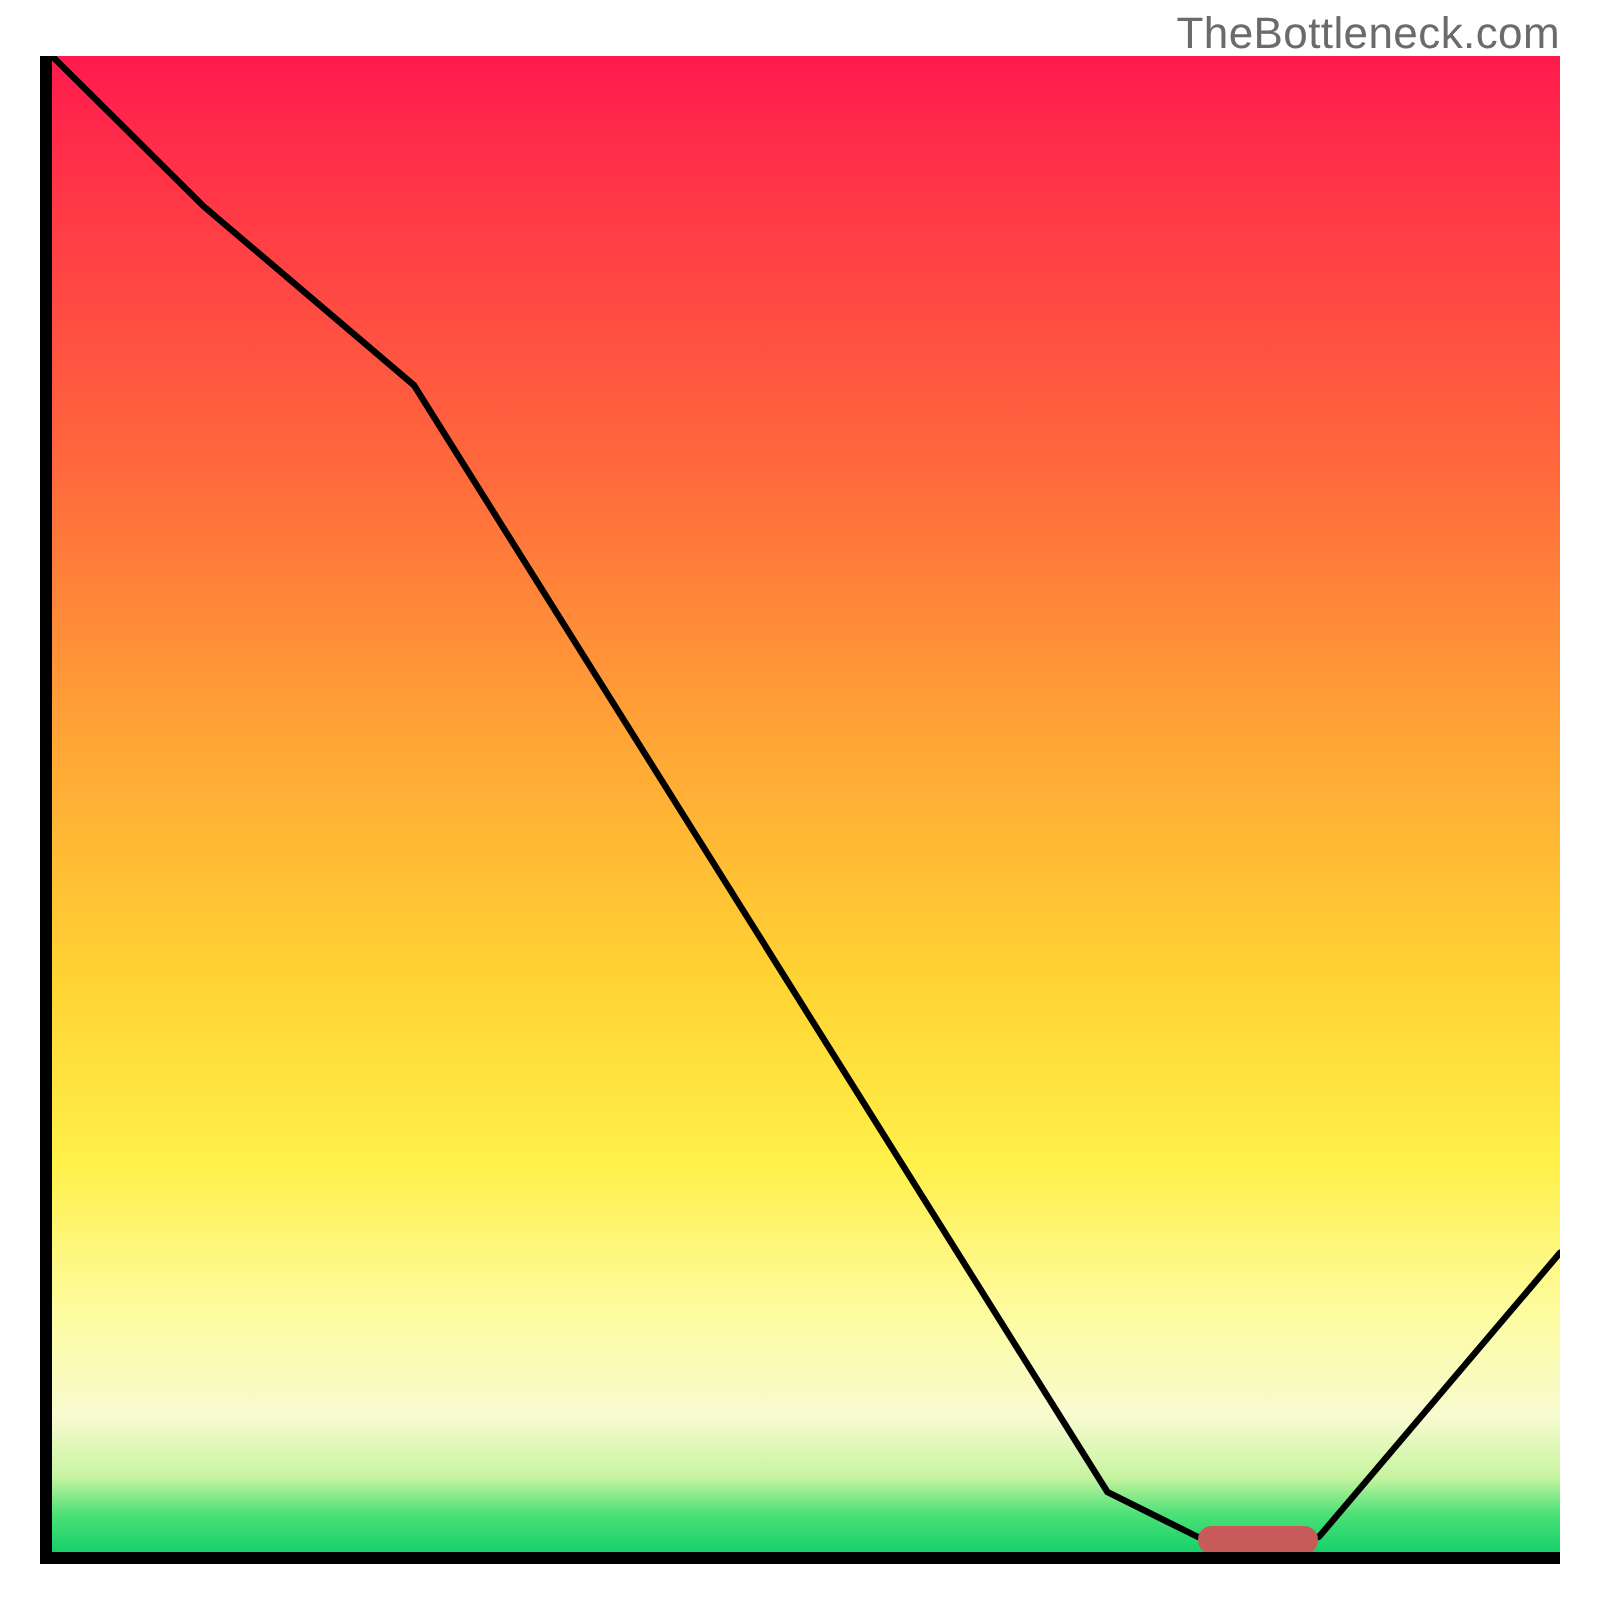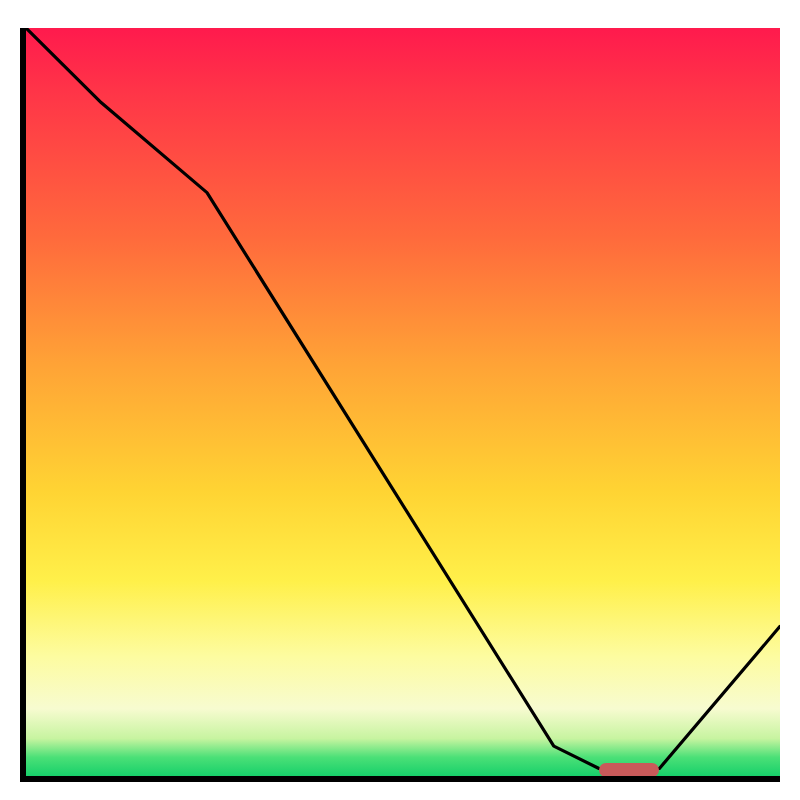--- a/index.html
+++ b/index.html
@@ -70,20 +70,21 @@
     font-size: 22px;
     font-weight: 500;
     letter-spacing: 0.2px;
   }
 </style>
 </head>
 <body>
 
 <div class="stage">
 
+  <div class="attribution">TheBottleneck.com</div>
 
   <div class="frame">
     <div class="gradient"></div>
 
     <svg class="curve" viewBox="0 0 754 748" preserveAspectRatio="none">
       <path id="curve-path" d="M0.0 0.0 L75.4 74.8 L181.0 164.6 L527.8 718.1 L573.0 740.5 L633.4 740.5 L754.0 598.4" fill="none" stroke="#000" stroke-width="3.2" stroke-linejoin="round" stroke-linecap="round"></path>
     </svg>
 
     <div id="marker" class="marker" style="left: 573.04px; width: 60.32px; top: 735.016px;"></div>
   </div>

